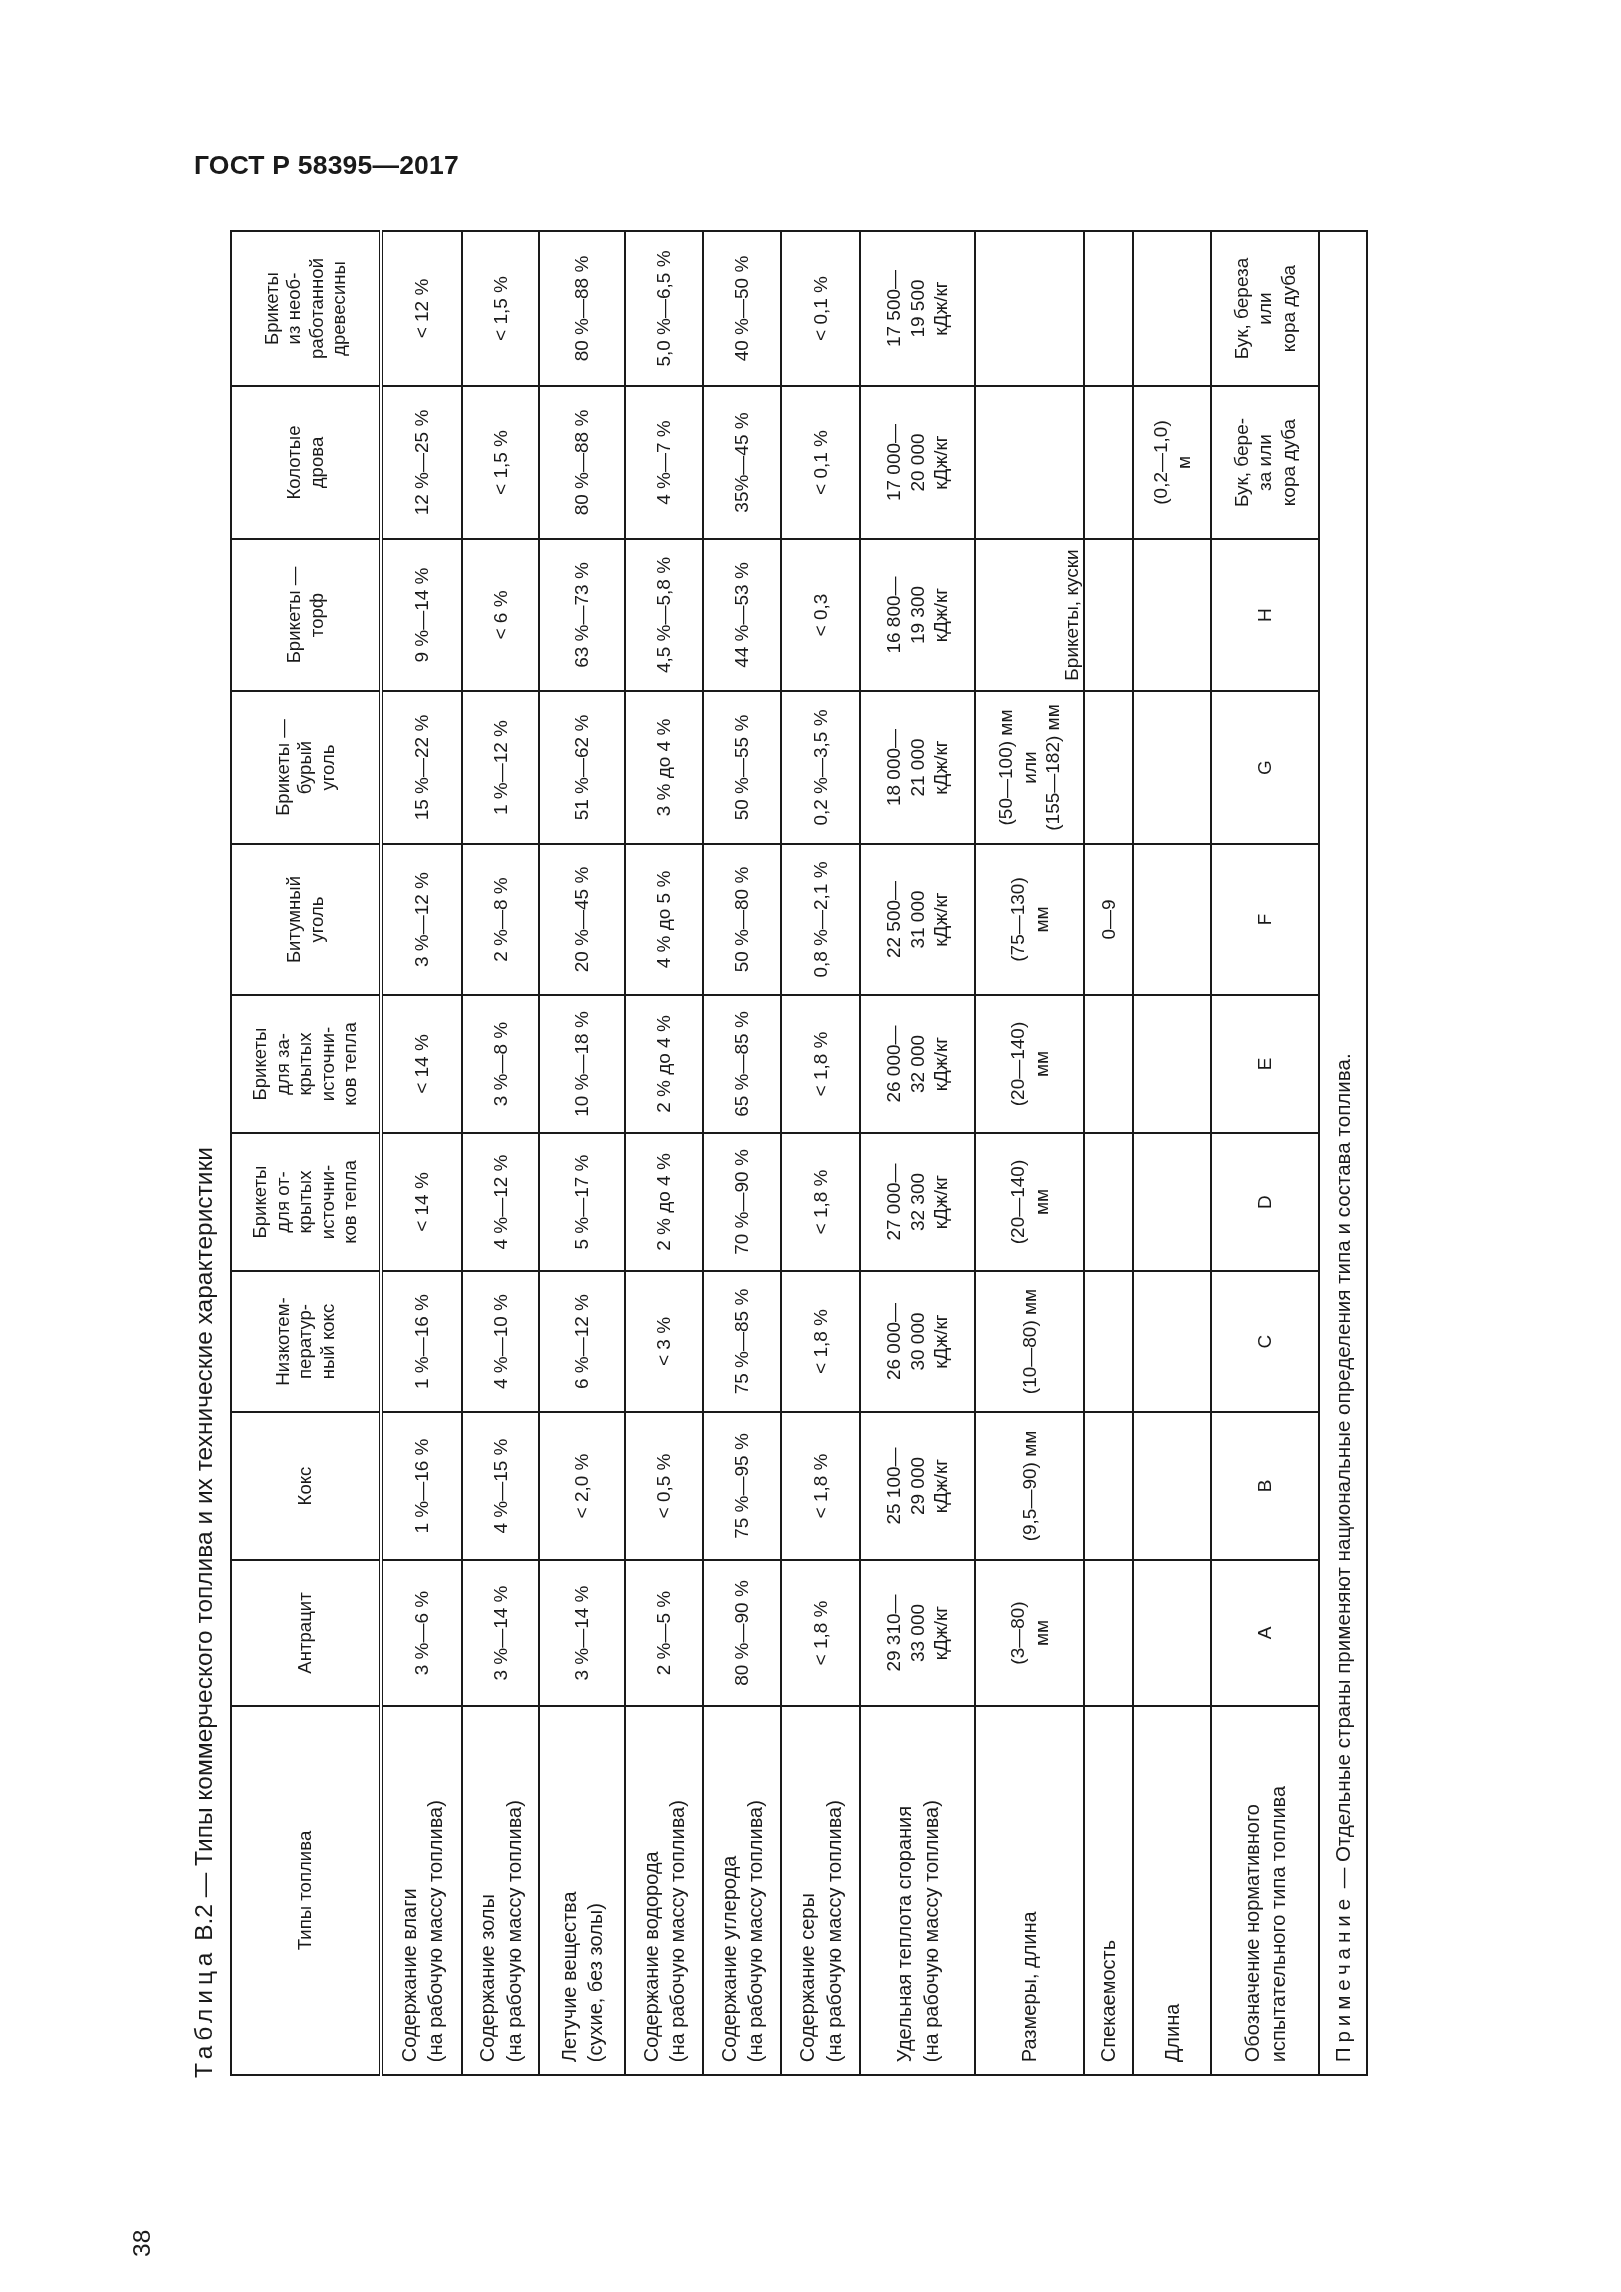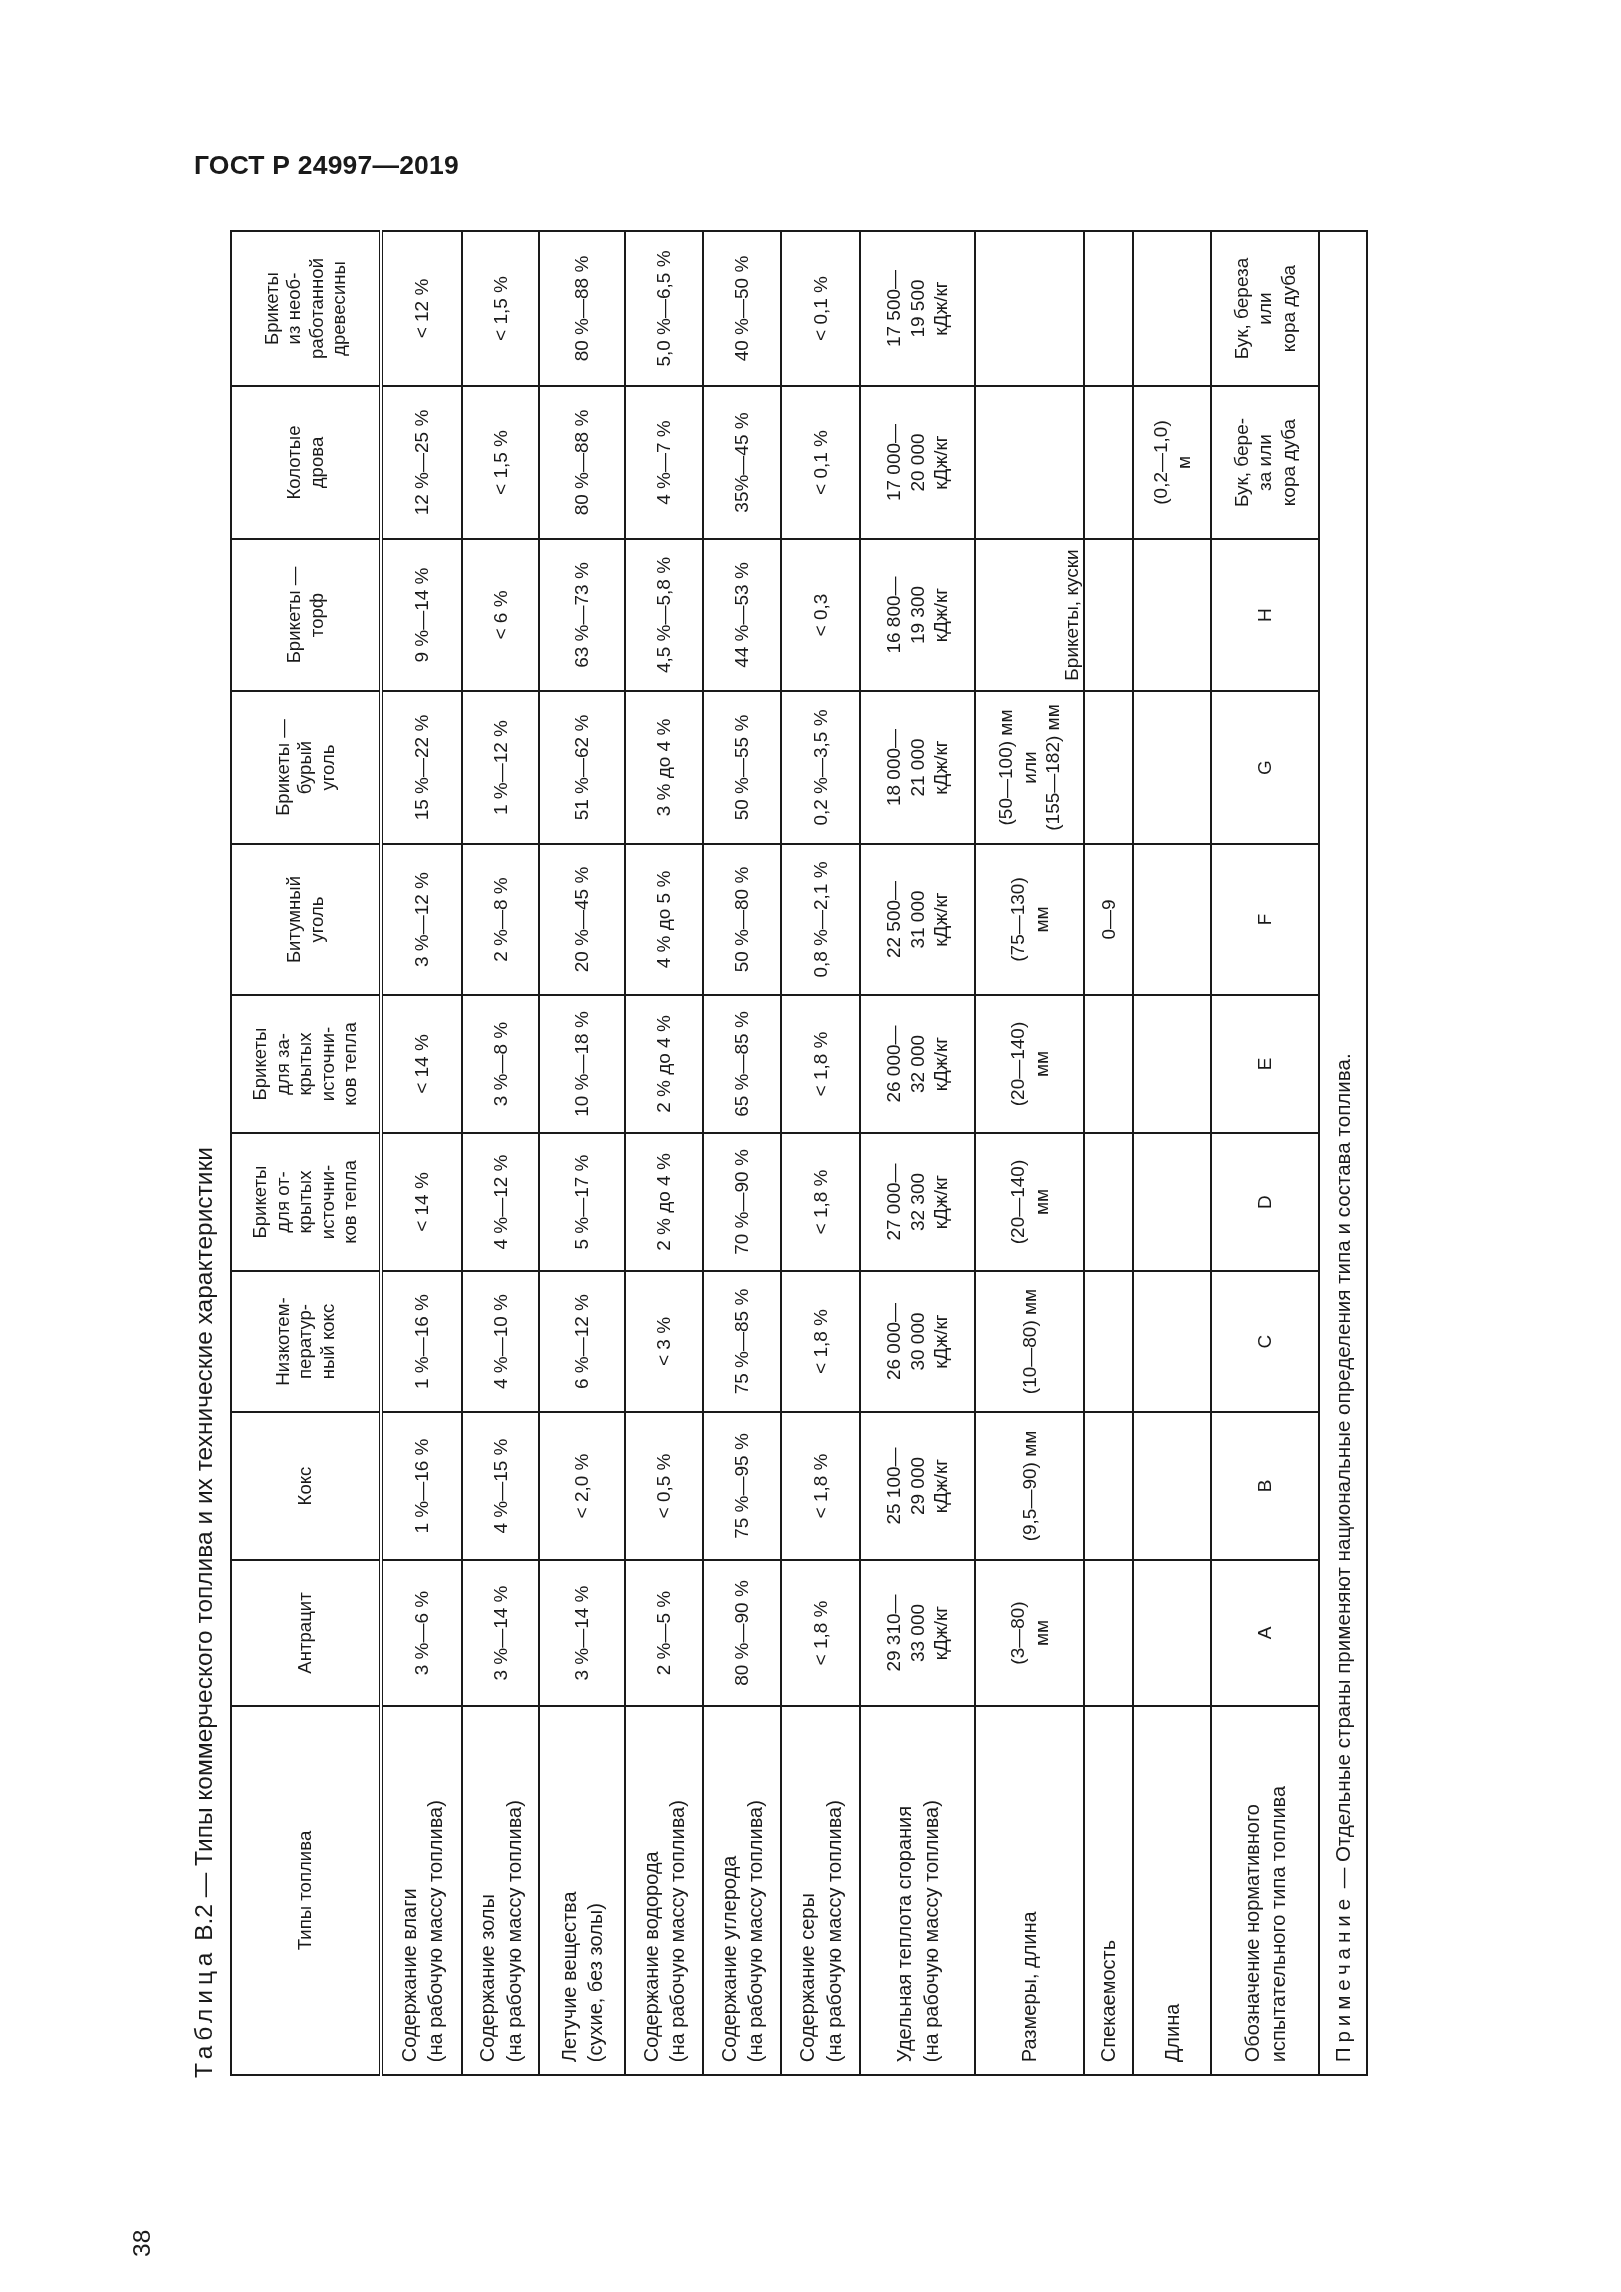--- a/index.html
+++ b/index.html
@@ -41,21 +41,21 @@
   table.fuel td.multi { white-space: pre-line; }
   table.fuel tr.note td {
     text-align: left; padding-left: 11.8px; font-size: 20.6px;
     border-top: 2.9px solid #1a1a1a;
   }
   .note-lead { letter-spacing: 4.9px; }
 </style>
 </head>
 <body>
 
-<div class="doc-header">ГОСТ Р 24997—2019</div>
+<div class="doc-header">ГОСТ Р 58395—2017</div>
 
 <div class="rot caption-frame">
   <div class="caption"><span class="spaced">Таблица</span><span> В.2 — Типы коммерческого топлива и их технические характеристики</span></div>
 </div>
 
 <div class="rot pagenum-frame">
   <div class="pagenum">38</div>
 </div>
 
 <div class="rot table-frame">

